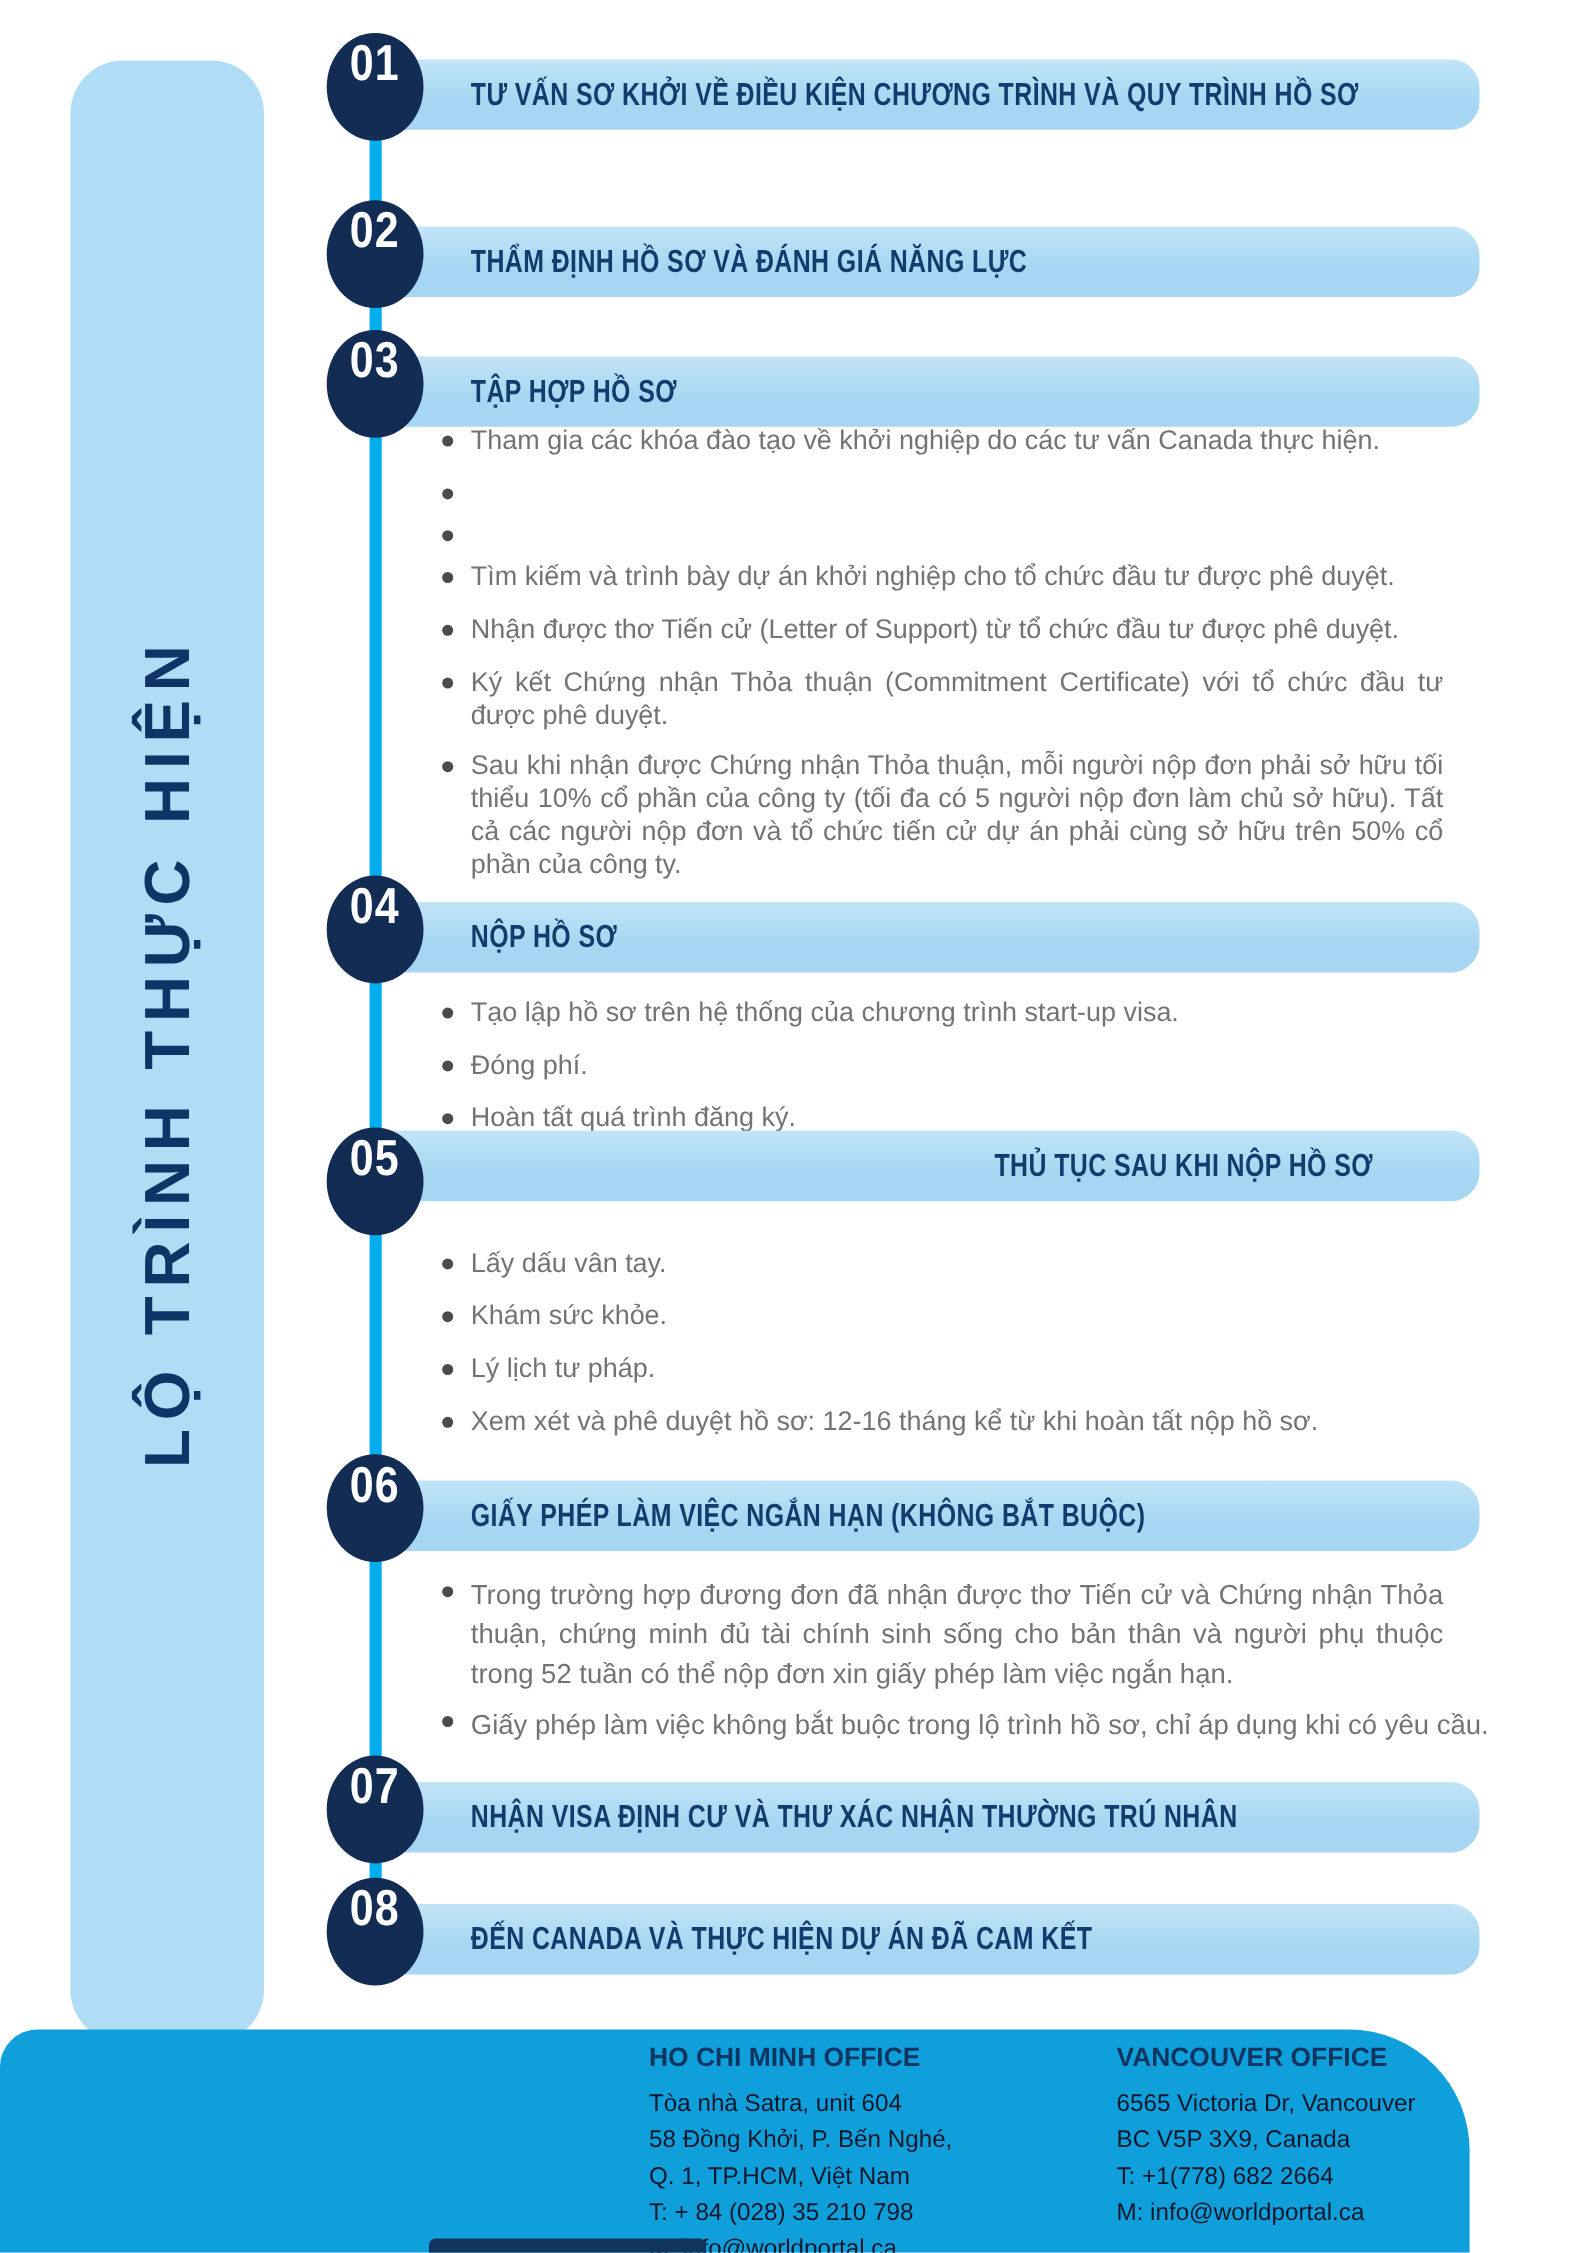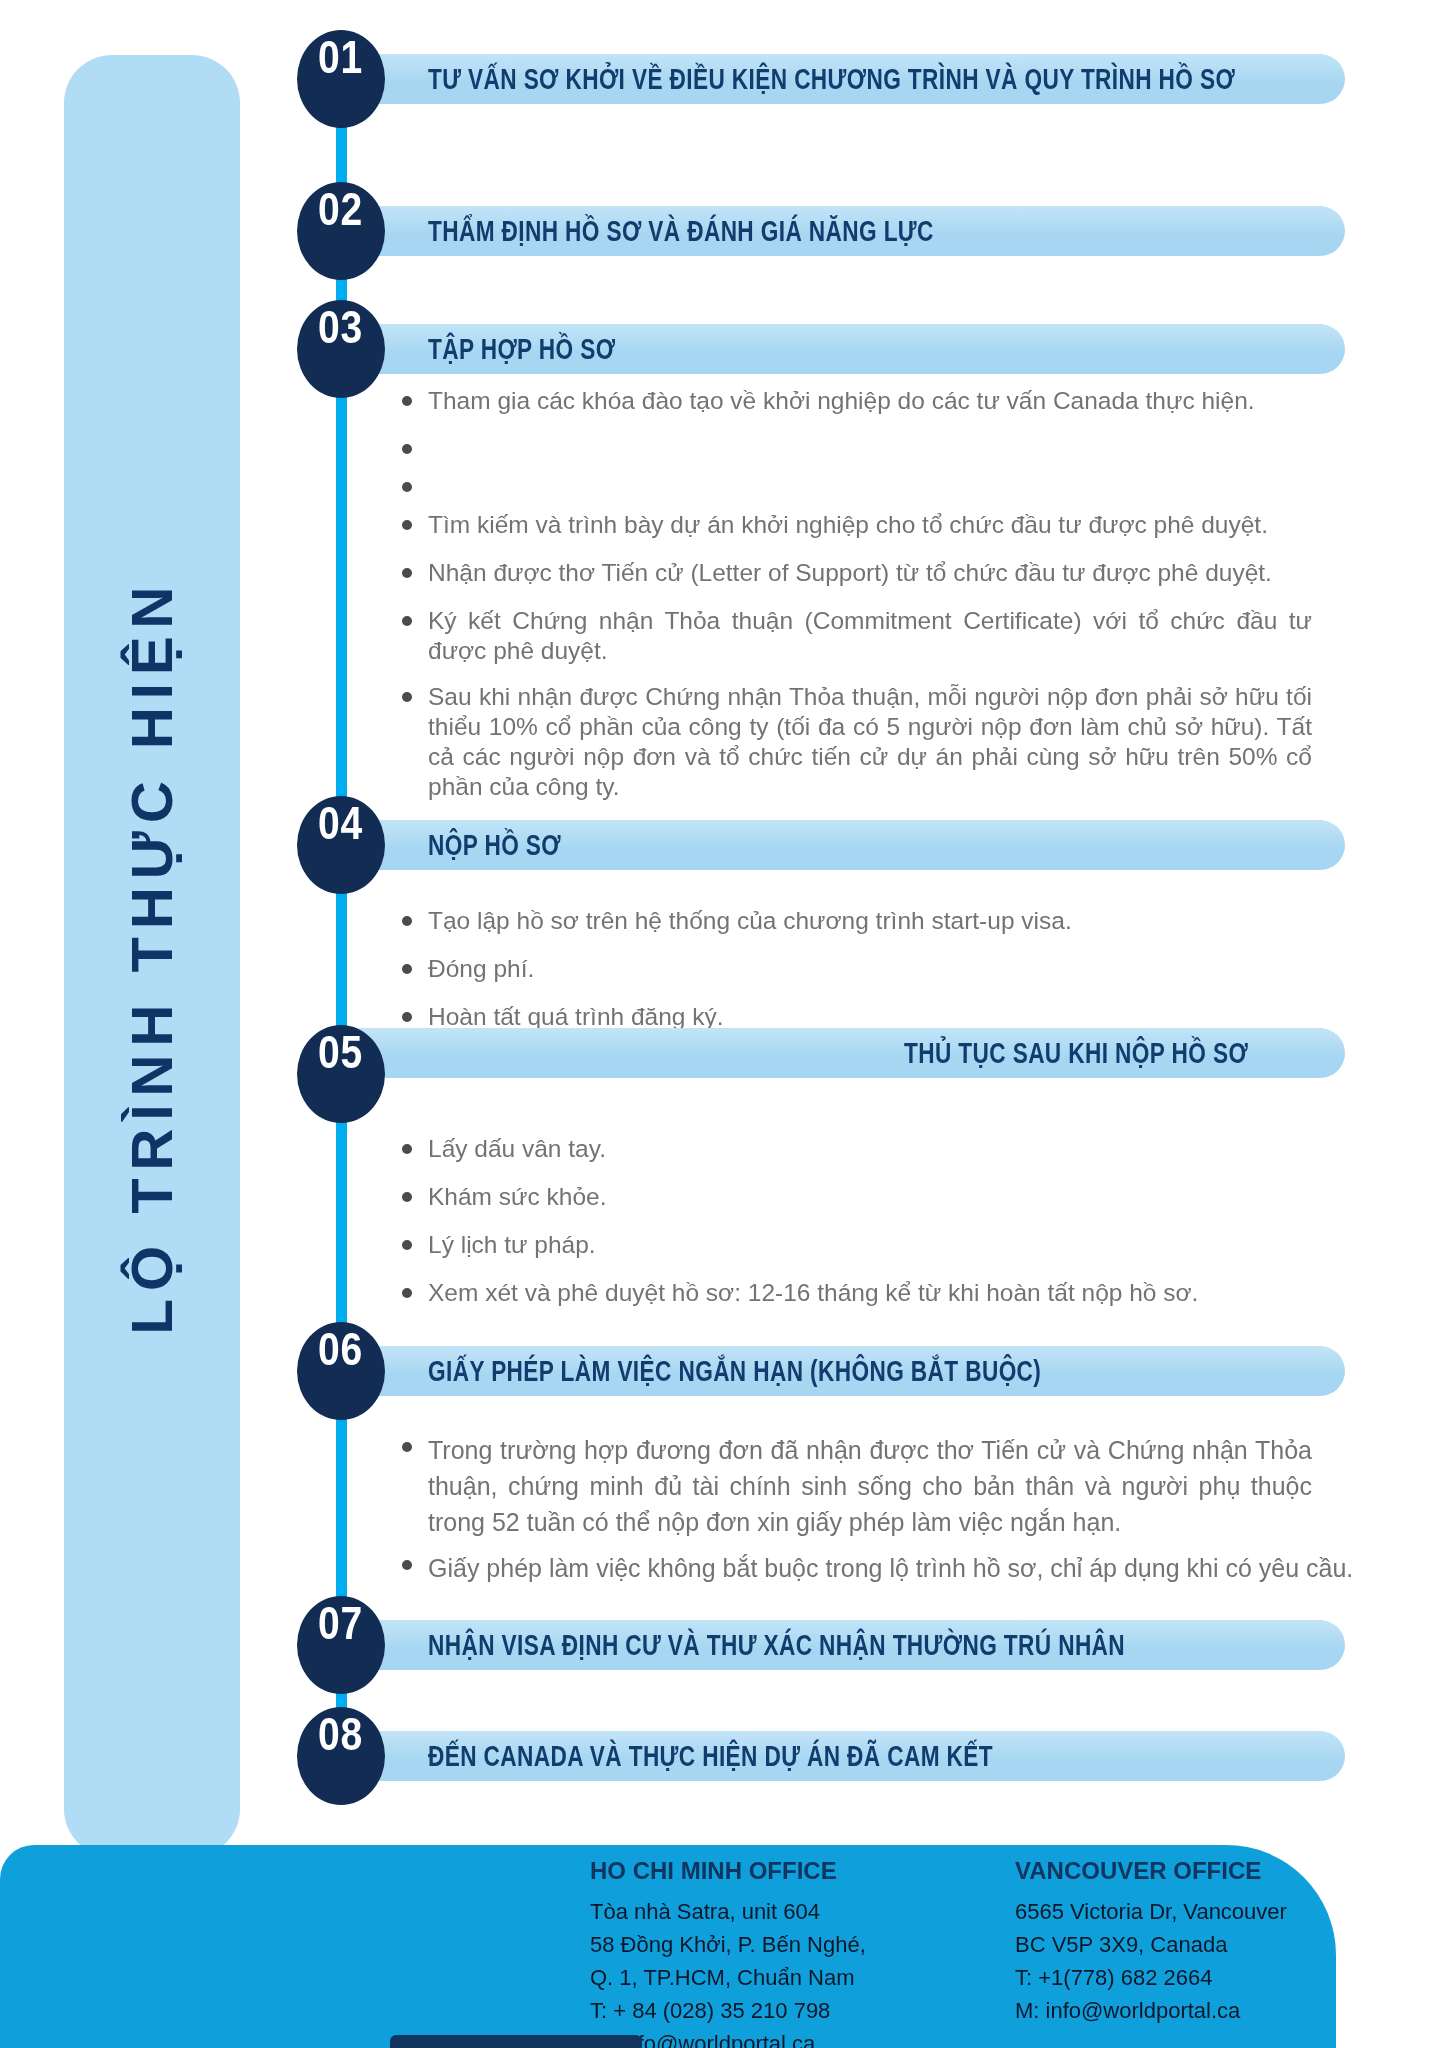--- a/index.html
+++ b/index.html
@@ -18,21 +18,21 @@
     transform:rotate(-90deg);white-space:nowrap;
     font-size:58px;font-weight:bold;letter-spacing:8px;color:#0e3566;
   }
   
   .timeline{
     position:absolute;left:336px;top:79px;width:11px;height:1677px;
     background:#00aeef;z-index:2;
   }
   
   .step-bar{
-    position:absolute;left:330px;width:1015px;height:50px;
+    position:absolute;left:330px;width:1015px;height:64px;
     background:linear-gradient(180deg,#c2e4f8 0%,#a6d6f1 60%);
     border-radius:26px;display:flex;align-items:center;
     padding-left:98px;box-sizing:border-box;z-index:1;
   }
   .step-bar .t{
     font-size:29px;font-weight:bold;color:#123c6e;letter-spacing:.5px;
     transform:scaleX(.78);transform-origin:left center;white-space:nowrap;
   }
   
   .step-circle{
@@ -204,21 +204,21 @@
 </div>
 <div class="step-circle" style="top:1707px;">
   <span class="n">08</span>
 </div>
 
 <div class="footer">
   <div class="office" style="left:590px;">
     <div class="office-name">HO CHI MINH OFFICE</div>
     <div class="office-line">Tòa nhà Satra, unit 604</div>
     <div class="office-line">58 Đồng Khởi, P.  Bến Nghé,</div>
-    <div class="office-line">Q. 1, TP.HCM, Chuẩn Nam</div>
+    <div class="office-line">Q. 1, TP.HCM, Việt Nam</div>
     <div class="office-line">T:  + 84 (028) 35 210 798</div>
     <div class="office-line">M: info@worldportal.ca</div>
   </div>
   <div class="office" style="left:1015px;">
     <div class="office-name">VANCOUVER OFFICE</div>
     <div class="office-line">6565 Victoria Dr, Vancouver</div>
     <div class="office-line">BC V5P 3X9, Canada</div>
     <div class="office-line">T:  +1(778) 682 2664</div>
     <div class="office-line">M: info@worldportal.ca</div>
   </div>

